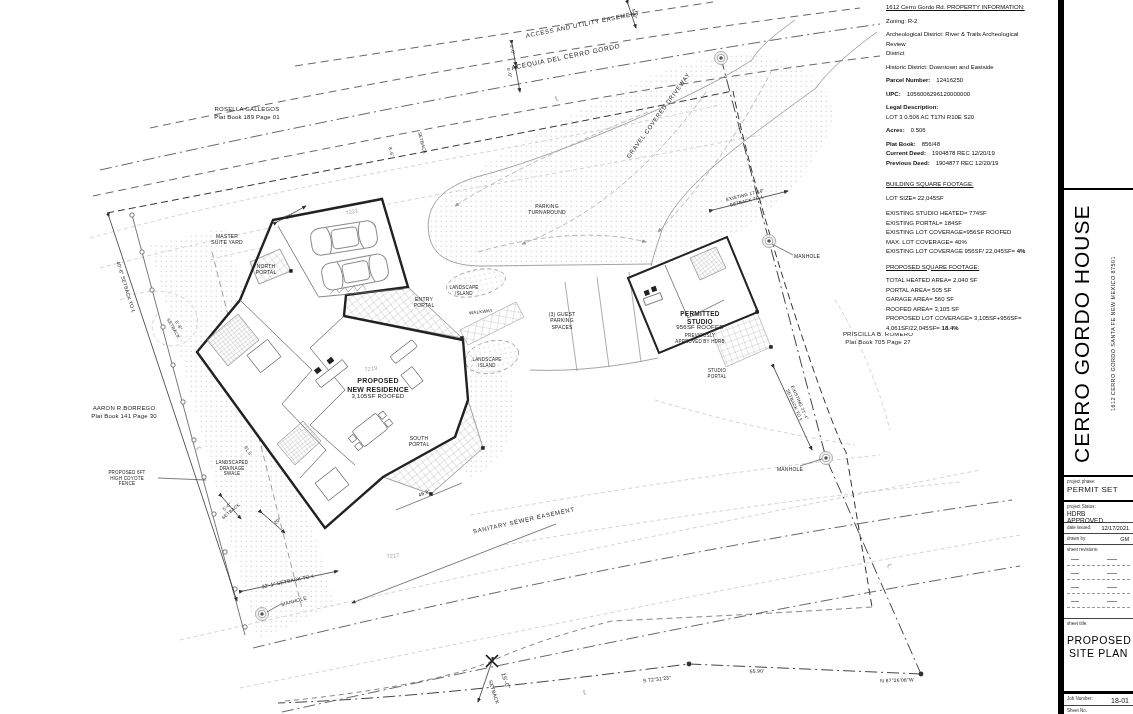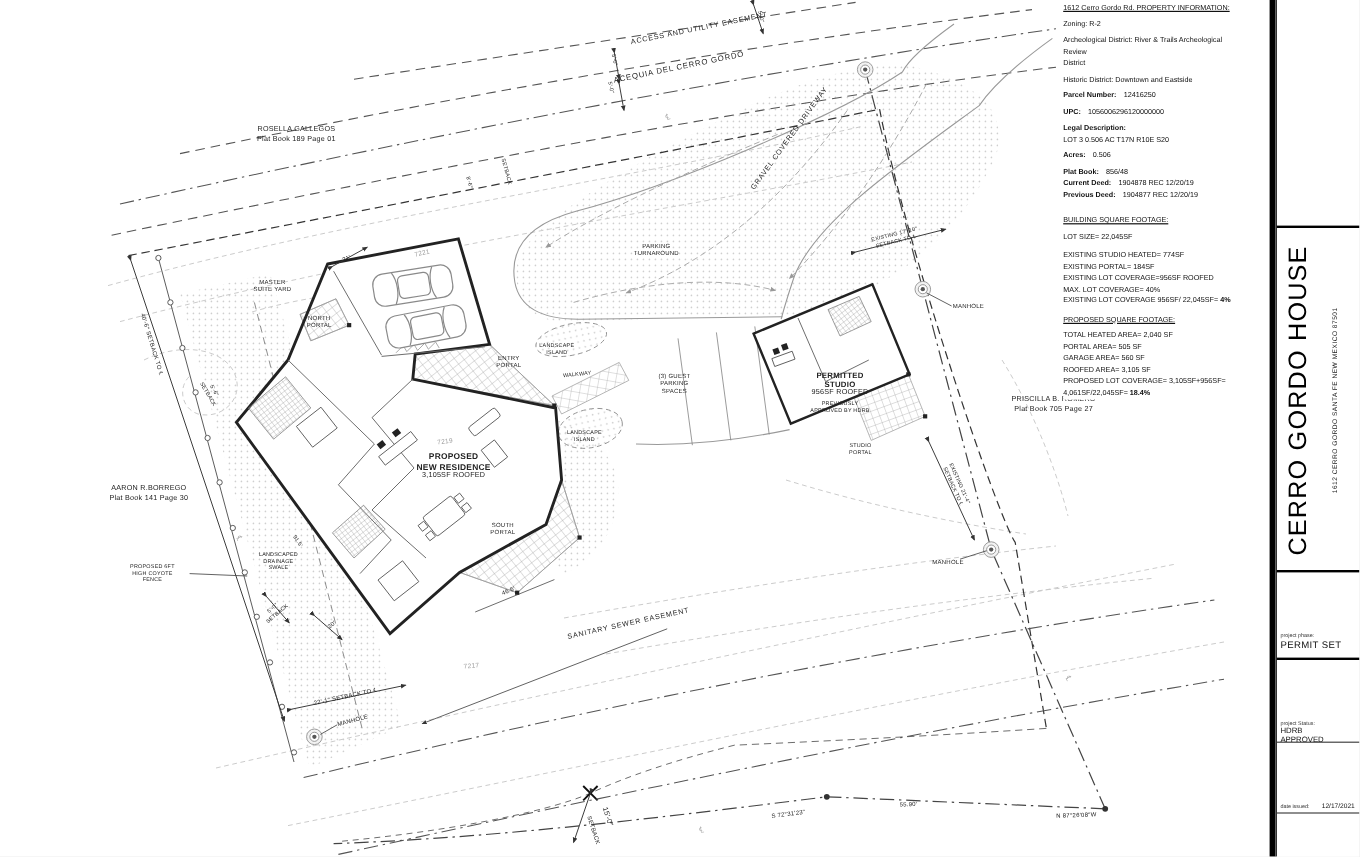--- a/index.html
+++ b/index.html
@@ -22,21 +22,21 @@
   .bar{position:absolute;left:1058px;top:0;width:5px;height:714px;background:#000;}
   .tb{position:absolute;left:1063px;top:0;width:70px;height:714px;border-left:1px solid #000;
       box-sizing:border-box;background:#fff;}
   .tb-top{position:absolute;left:0;top:0;width:100%;height:190px;border-bottom:2px solid #000;box-sizing:border-box;}
   .tb-mid{position:absolute;left:0;top:190px;width:100%;height:287px;border-bottom:2px solid #000;box-sizing:border-box;}
   .vtitle{position:absolute;left:6px;top:6px;height:275px;writing-mode:vertical-rl;transform:rotate(180deg);
           font-size:21px;letter-spacing:1px;color:#000;text-align:center;width:34px;}
   .vaddr{position:absolute;left:46px;top:10px;height:267px;writing-mode:vertical-rl;transform:rotate(180deg);
          font-size:5.5px;letter-spacing:.4px;color:#222;text-align:center;width:10px;}
   .tb-low{position:absolute;left:0;top:477px;width:100%;height:237px;box-sizing:border-box;font-size:4.5px;}
-  .row{box-sizing:border-box;padding:2px 3px 0 3px;border-bottom:1px solid #444;position:relative;margin-top:48px;}
+  .row{box-sizing:border-box;padding:2px 3px 0 3px;border-bottom:1px solid #444;position:relative;}
   .r-phase{height:25px;border-bottom:2px solid #000;}
   .r-phase .v{font-size:8px;margin-top:1px;letter-spacing:.3px;}
   .r-status{height:21px;}
   .r-status .v{font-size:6.5px;white-space:pre-line;line-height:7px;margin-top:1px;}
   .r-line{height:11px;}
   .r-line .v{position:absolute;right:4px;top:2px;font-size:5.5px;}
   .r-rev{height:74px;}
   .dashrow{height:13px;border-bottom:1px dashed #999;position:relative;}
   .dsh{position:absolute;top:7px;border-top:1px solid #888;}
   .d1{left:4px;width:8px;} .d2{left:40px;width:10px;}
@@ -442,20 +442,25 @@
           </div>
         <div class="dashrow">
             <span class="dsh d1"></span>
             <span class="dsh d2"></span>
           </div>
         <div class="dashrow">
             <span class="dsh d1"></span>
             <span class="dsh d2"></span>
           </div>
       </div>
+      <div class="row r-title">
+        <div class="lab">sheet title:</div>
+        <div class="v">PROPOSED
+SITE PLAN</div>
+      </div>
       <div class="row r-job">
         <span class="lab">Job Number:</span>
         <span class="v">18-01</span>
       </div>
       <div class="row r-sno">
         <span class="lab">Sheet No.</span>
       </div>
     </div>
   </div>
 </div>

